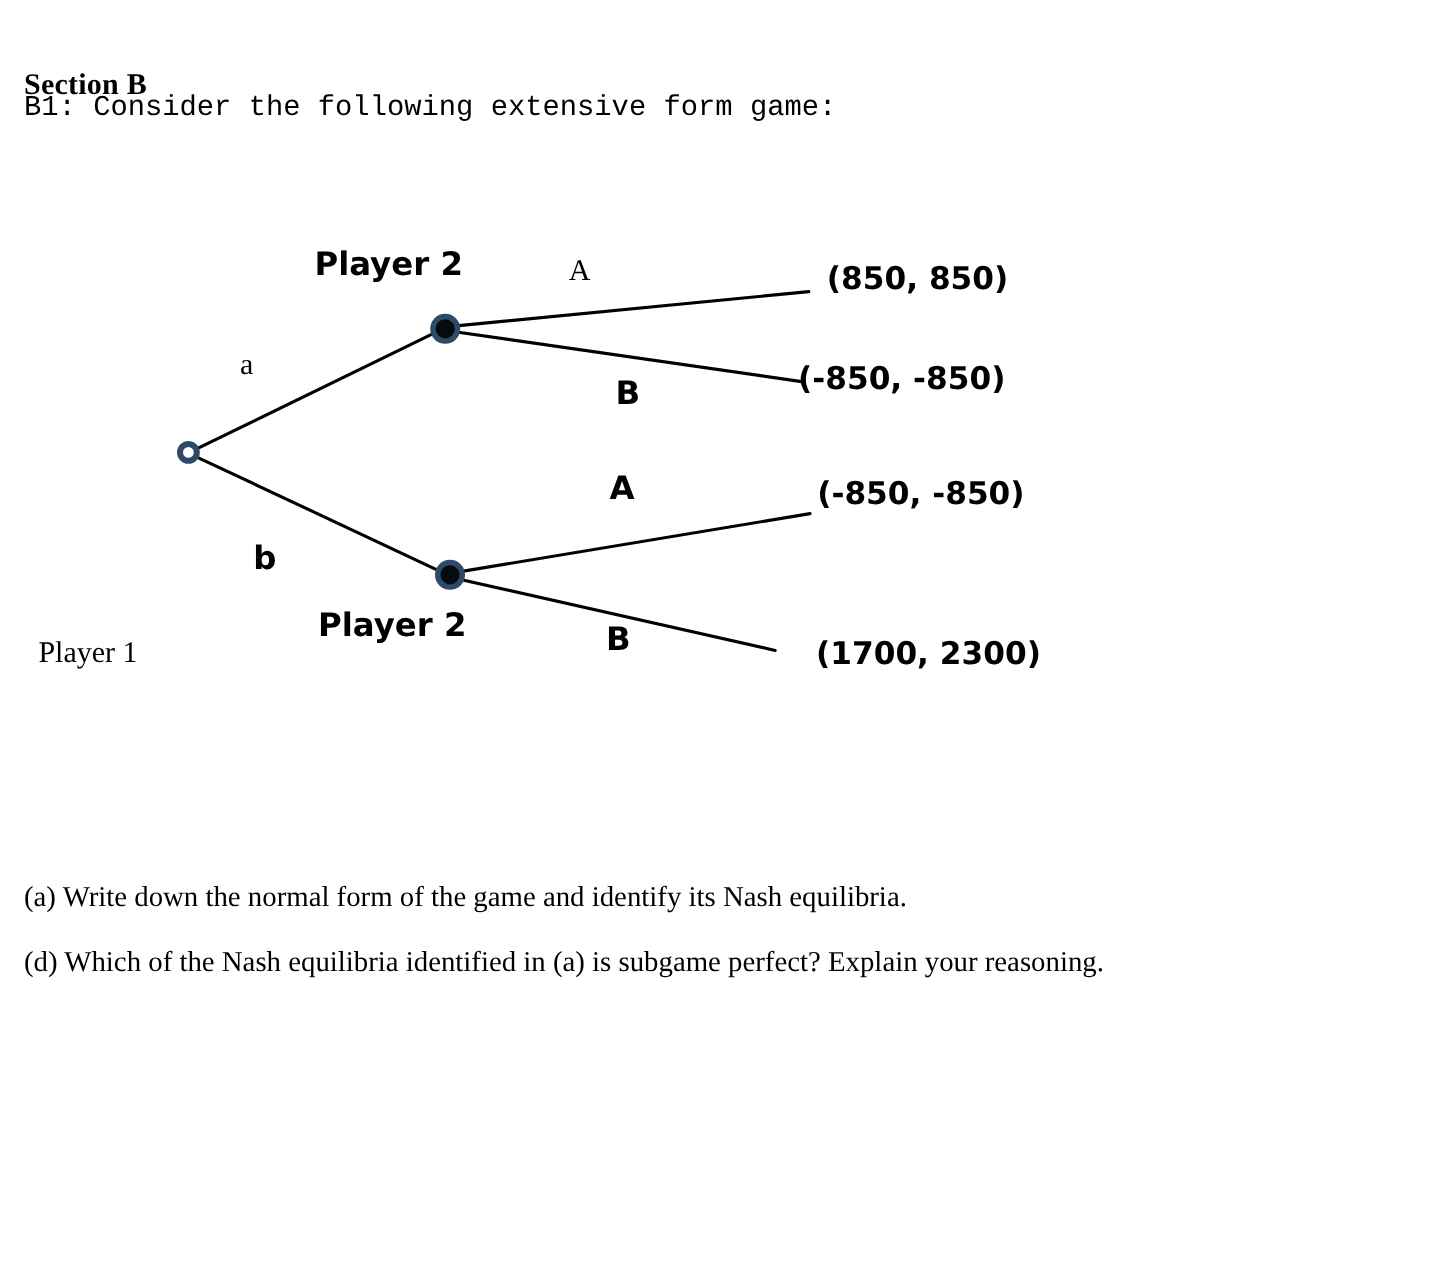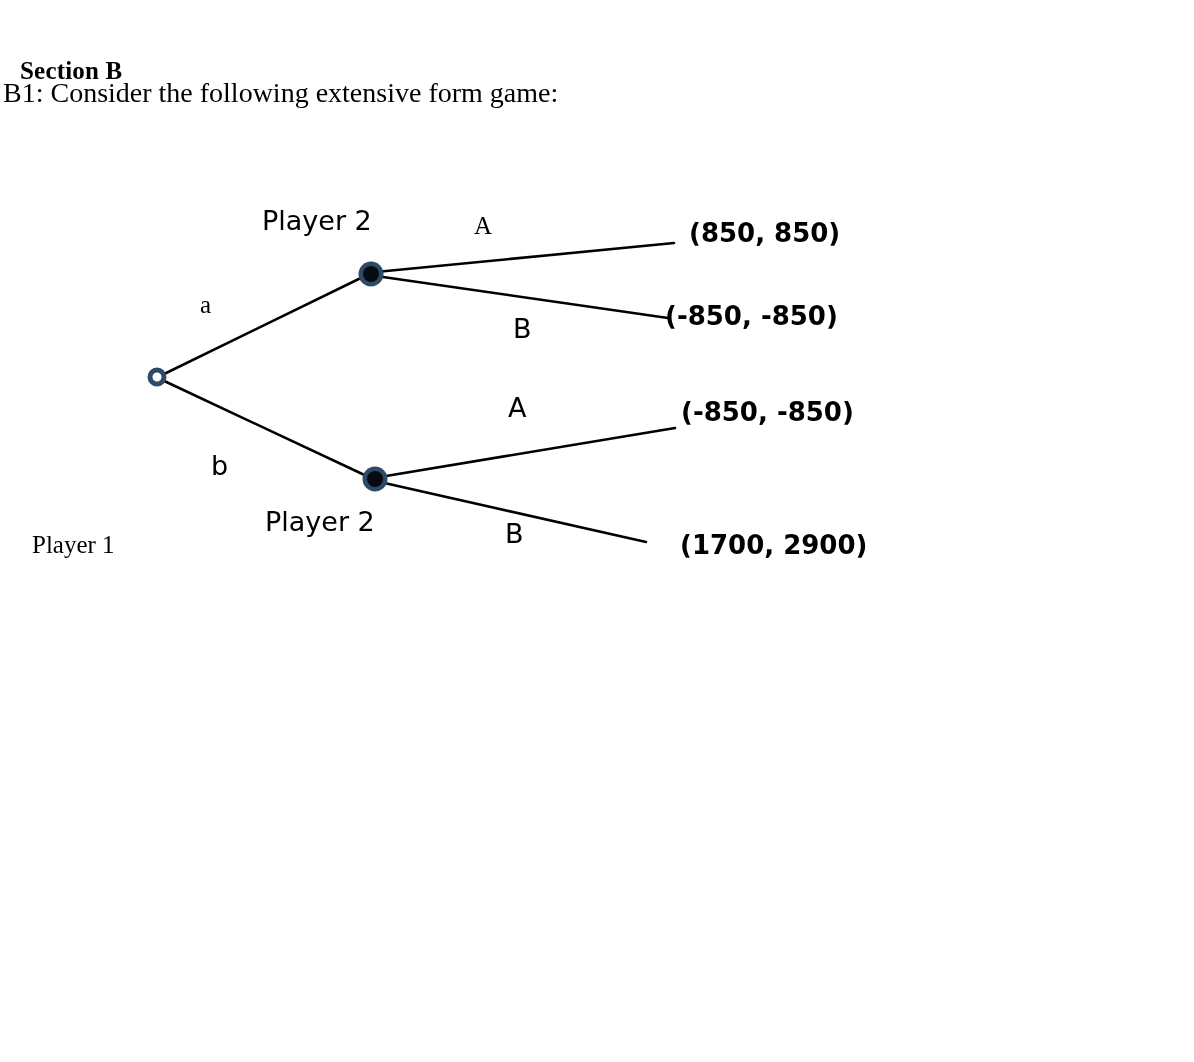--- a/index.html
+++ b/index.html
@@ -24,24 +24,24 @@
     top: 9px;
     font-family: "Liberation Serif", "DejaVu Serif", serif;
     font-weight: bold;
     font-size: 25px;
     letter-spacing: 0.2px;
     white-space: nowrap;
     margin-top: 48px;
   }
   .intro-line {
     position: absolute;
-    left: 3px;
+    left: 20px;
     top: 77px;
-    font-family: Liberation Serif, serif;
-    font-size: 28px;
+    font-family: Liberation Mono, monospace;
+    font-size: 24px;
     white-space: nowrap;
   }
 
   
   .diagram {
     position: absolute;
     left: 0px;
     top: 180px;
     width: 1194px;
     height: 420px;
@@ -57,21 +57,21 @@
     line-height: 1;
   }
   .serif-label {
     font-family: "Liberation Serif", "DejaVu Serif", serif;
     font-size: 25px;
     font-weight: normal;
   }
   .sans-label {
     font-family: "DejaVu Sans", "Liberation Sans", sans-serif;
     font-size: 27px;
-    font-weight: normal;
+    font-weight: bold;
   }
   .payoff {
     font-family: "DejaVu Sans", "Liberation Sans", sans-serif;
     font-size: 26px;
     font-weight: bold;
     letter-spacing: 0px;
   }
 
   
   #lbl-player1     { left: 32px;  top: 352px; }
@@ -154,20 +154,22 @@
   <div class="dlabel sans-label" id="lbl-a-bot">A</div>
 
   <div class="dlabel sans-label" id="lbl-b-bot">B</div>
 
   <div class="dlabel payoff" id="payoff-1">(850, 850)</div>
 
   <div class="dlabel payoff" id="payoff-2">(-850, -850)</div>
 
   <div class="dlabel payoff" id="payoff-3">(-850, -850)</div>
 
-  <div class="dlabel payoff" id="payoff-4">(1700, 2900)</div>
+  <div class="dlabel payoff" id="payoff-4">(1700, 2300)</div>
 </div>
 
 <div class="questions">
+  <p class="question" id="q-a">(a) Write down the normal form of the game and identify its Nash equilibria.</p>
 
 
 
+  <p class="question" id="q-d">(d) Which of the Nash equilibria identified in (a) is subgame perfect? Explain your reasoning.</p>
 </div>
 
 </body></html>

